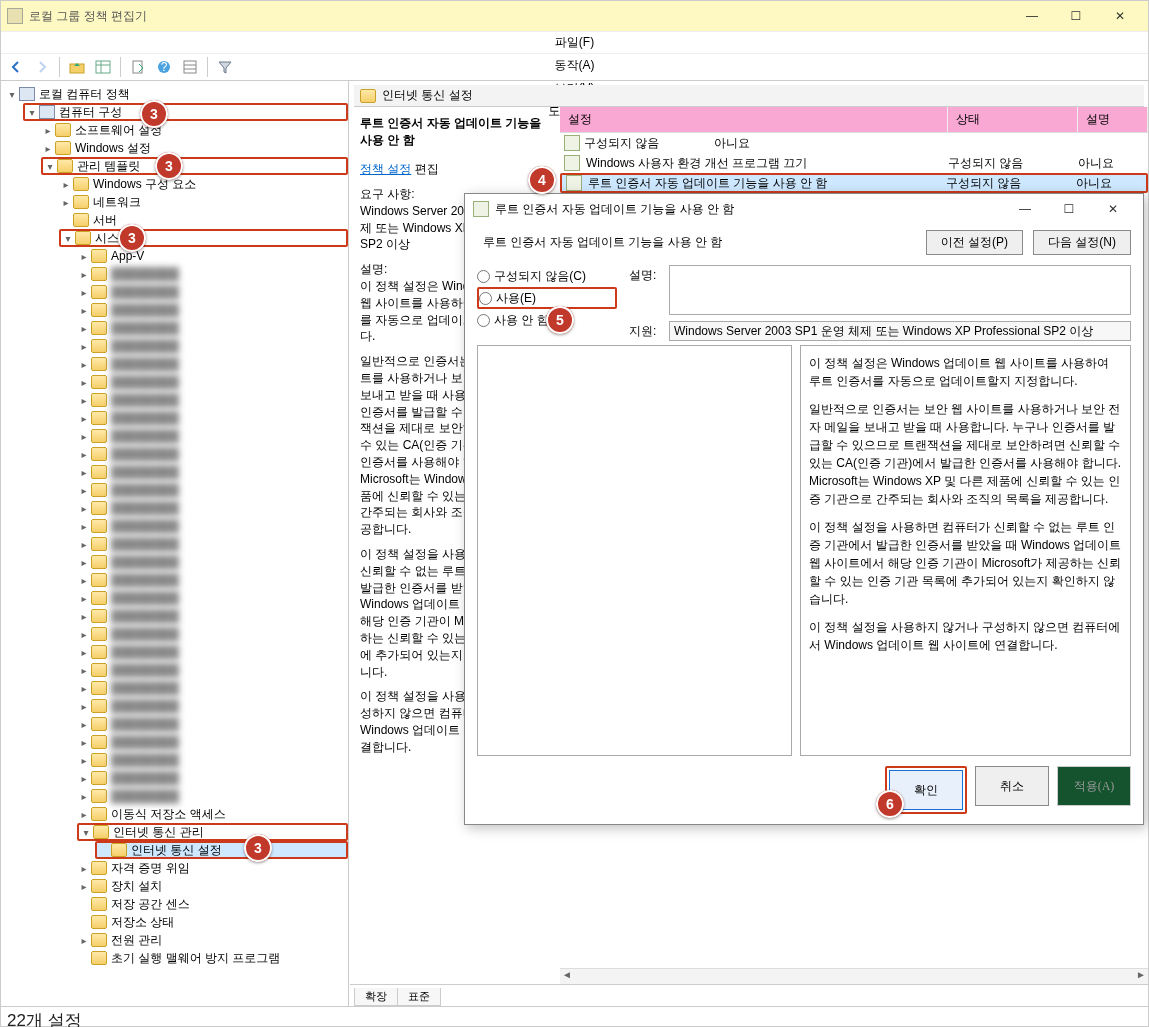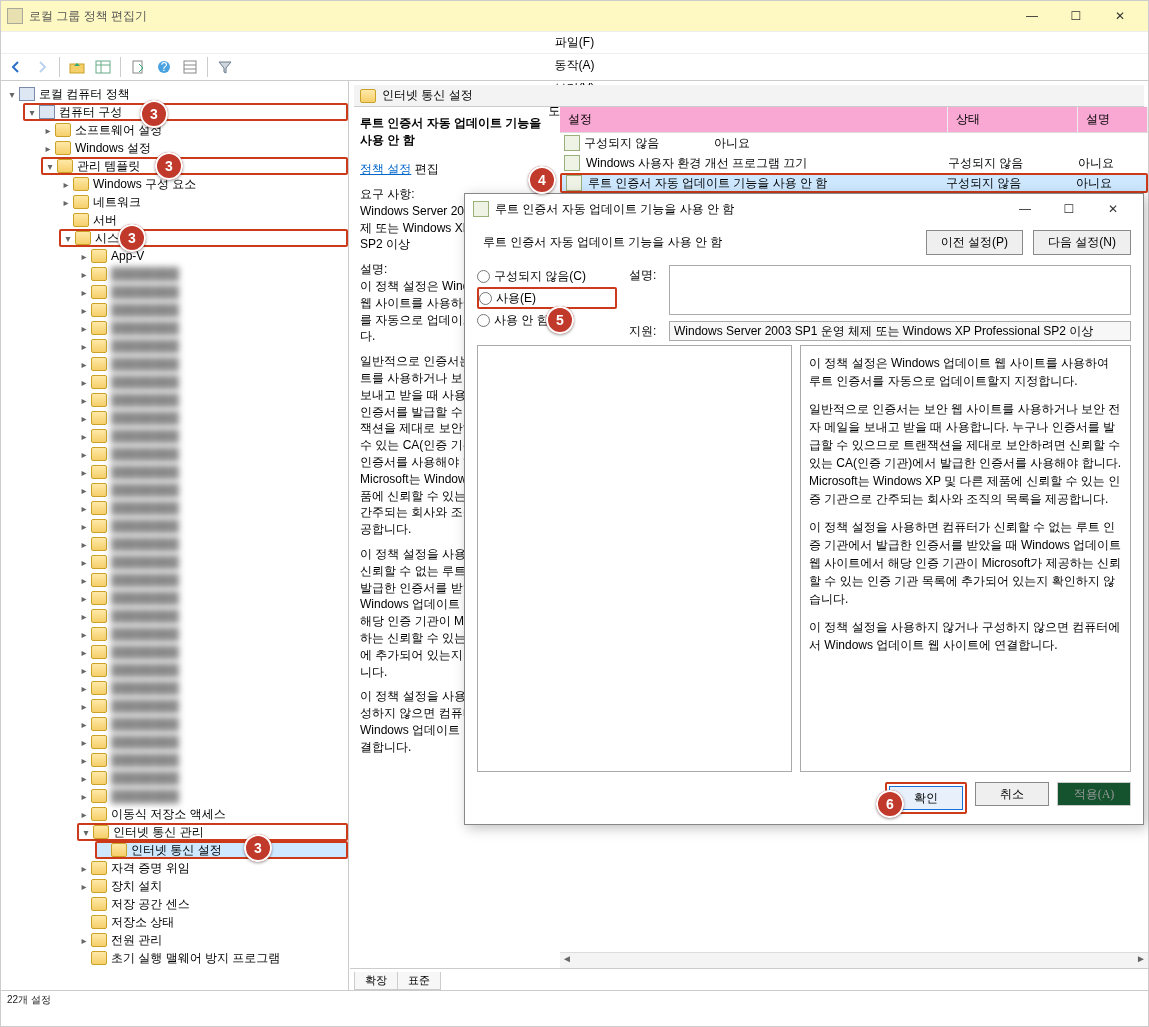--- a/index.html
+++ b/index.html
@@ -53,21 +53,21 @@
 .list-row { display: flex; align-items: center; height: 20px; }
 .list-row .cell-icon { width: 16px; height: 16px; margin: 0 4px; background: #eef3e6; border: 1px solid #9ab07a; }
 .list-row .c-setting { flex: 1; padding-left: 2px; }
 .list-row .c-state { width: 130px; }
 .list-row .c-desc { width: 70px; }
 .list-row.sel { background: #cde8ff; }
 
 .tabs-bottom { height: 22px; border-top: 1px solid #ccc; display:flex; align-items:flex-end; padding-left:4px; }
 .tabs-bottom span { border:1px solid #ccc; border-top:none; padding:1px 10px; background:#f7f7f7; font-size:11px; margin-right:-1px; }
 
-.statusbar { height: 36px; border-top: 1px solid #ccc; padding: 2px 6px; font-size: 10px; color: #222; }
+.statusbar { height: 20px; border-top: 1px solid #ccc; padding: 2px 6px; font-size: 17px; color: #222; }
 
 
 .dialog { position: absolute; left: 464px; top: 193px; width: 680px; height: 632px; background: #fff; border: 1px solid #888; box-shadow: 3px 3px 12px rgba(0,0,0,.25); display: flex; flex-direction: column; }
 .dlg-title { height: 30px; display: flex; align-items: center; padding: 0 8px; }
 .dlg-title .dlg-icon { width: 16px; height: 16px; background: #eef3e6; border: 1px solid #9ab07a; margin-right: 6px; }
 .dlg-title .t { flex: 1; }
 .dlg-body { flex: 1; padding: 6px 12px 0 12px; display: flex; flex-direction: column; overflow:hidden; }
 .dlg-row1 { display: flex; align-items: center; gap: 10px; margin-bottom: 10px; }
 .dlg-row1 .heading { flex: 1; font-size: 13px; display:flex; align-items:center; gap:6px; }
 .dlg-row1 button { padding: 3px 14px; border: 1px solid #8a8a8a; background: #efefef; }
@@ -82,21 +82,21 @@
 .field-col input[type=text] { width: 100%; border:1px solid #aaa; padding:2px 4px; background:#f7f7f7; }
 
 .dlg-labels { display:flex; margin-top:10px; }
 .dlg-labels .l1 { width: 296px; }
 .dlg-lower { flex:1; display:flex; gap:8px; margin-top:4px; min-height:0; }
 .opt-box { flex:1; border:1px solid #aaa; background:#fff; }
 .help-box { flex:1; border:1px solid #aaa; background:#fff; padding:8px; overflow:auto; line-height:1.5; }
 .help-box p { margin: 0 0 10px 0; }
 
 .dlg-buttons { display:flex; justify-content:flex-end; gap:8px; padding:10px 12px; }
-.dlg-buttons button { width: 74px; height: 24px; border:1px solid #8a8a8a; background:#efefef; }
+.dlg-buttons button { width: 74px; height: 40px; border:1px solid #8a8a8a; background:#efefef; }
 .dlg-buttons .primary { border:1px solid #1a6fd6; background:#e8f1fb; }
 .dlg-buttons .disabled { color:#999; background:#14532d; border-color:#ccc;font-family:Liberation Serif, serif; }
 
 
 .callout { position:absolute; width:28px; height:28px; border-radius:50%; background:#c0392b; color:#fff; font-weight:bold; font-size:14px; display:flex; align-items:center; justify-content:center; box-shadow:0 0 0 2px #fff inset, 0 1px 3px rgba(0,0,0,.4); z-index:50; }
 
 .scroll-h { height:16px; border-top:1px solid #ddd; background:#f4f4f4; position:relative; }
 .scroll-h::before { content:"◄"; position:absolute; left:2px; top:0; font-size:10px; color:#666; }
 .scroll-h::after { content:"►"; position:absolute; right:2px; top:0; font-size:10px; color:#666; }
 </style>

